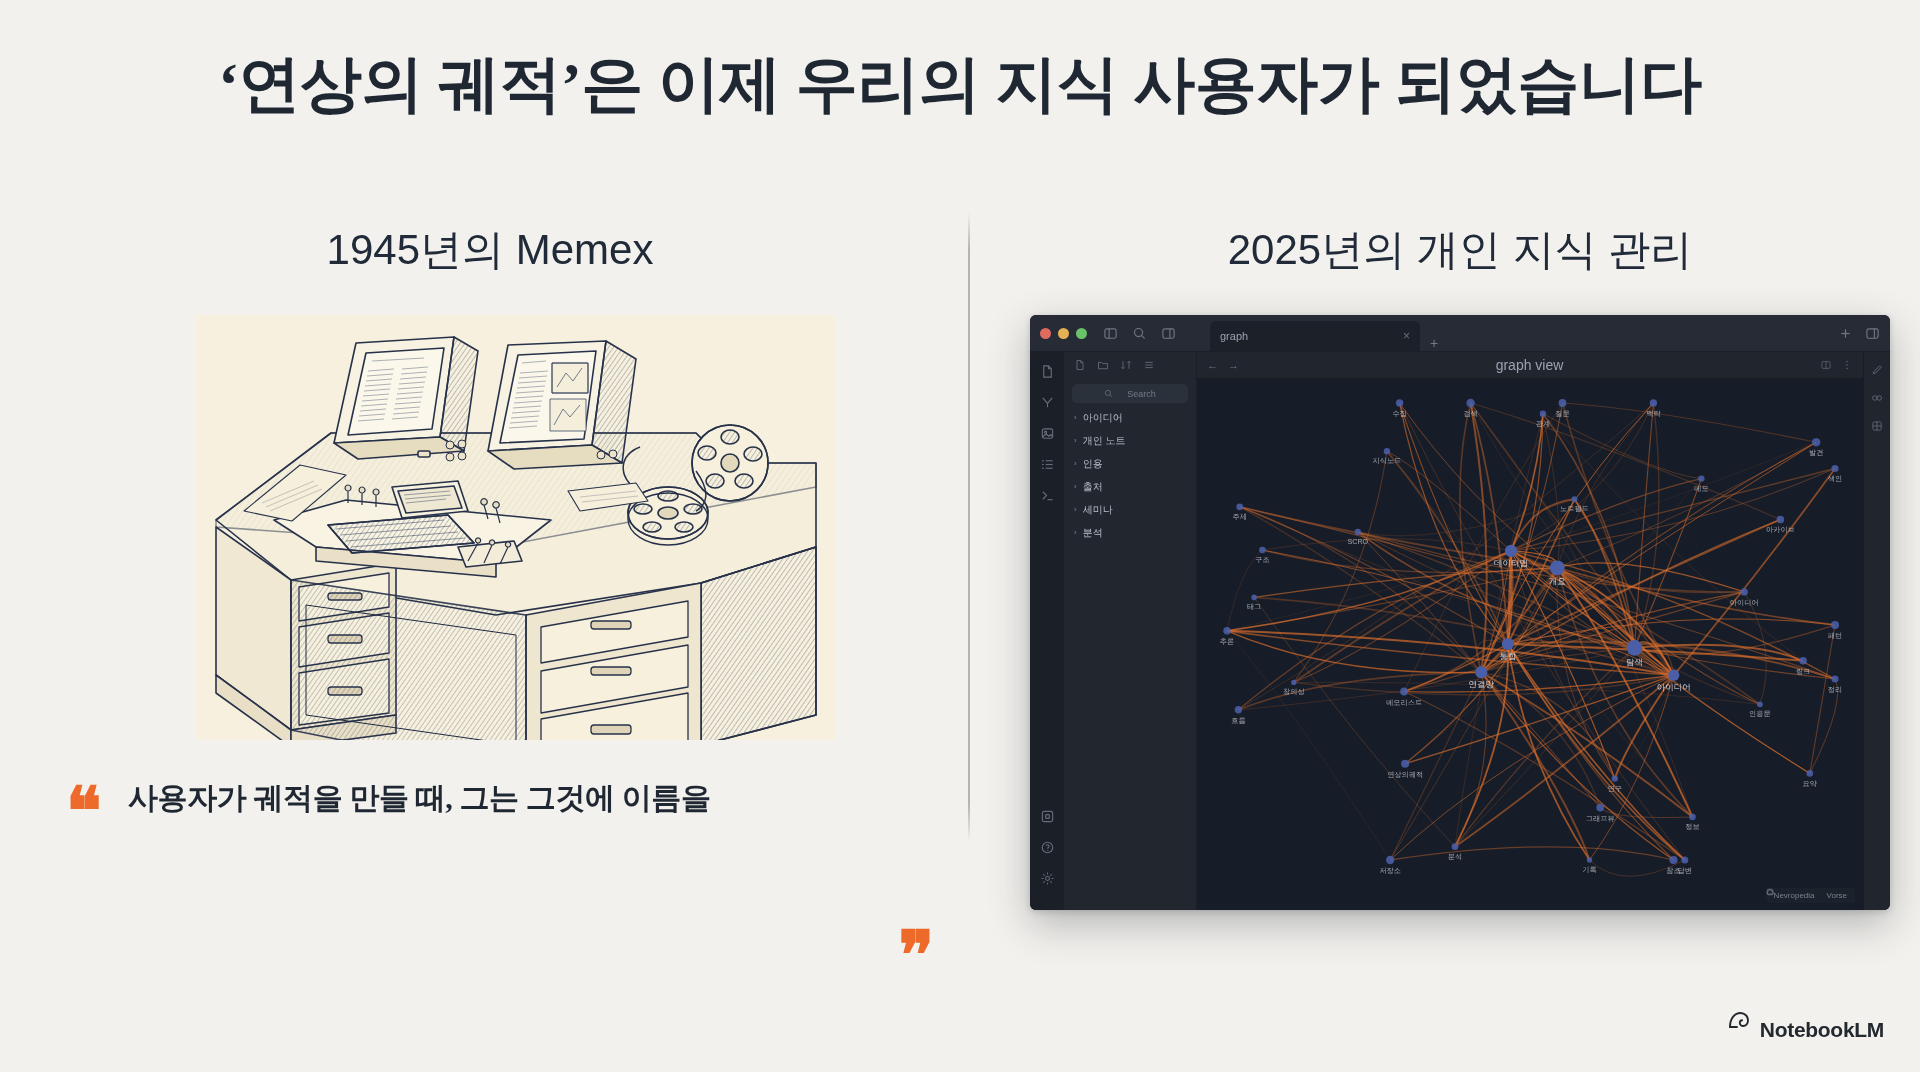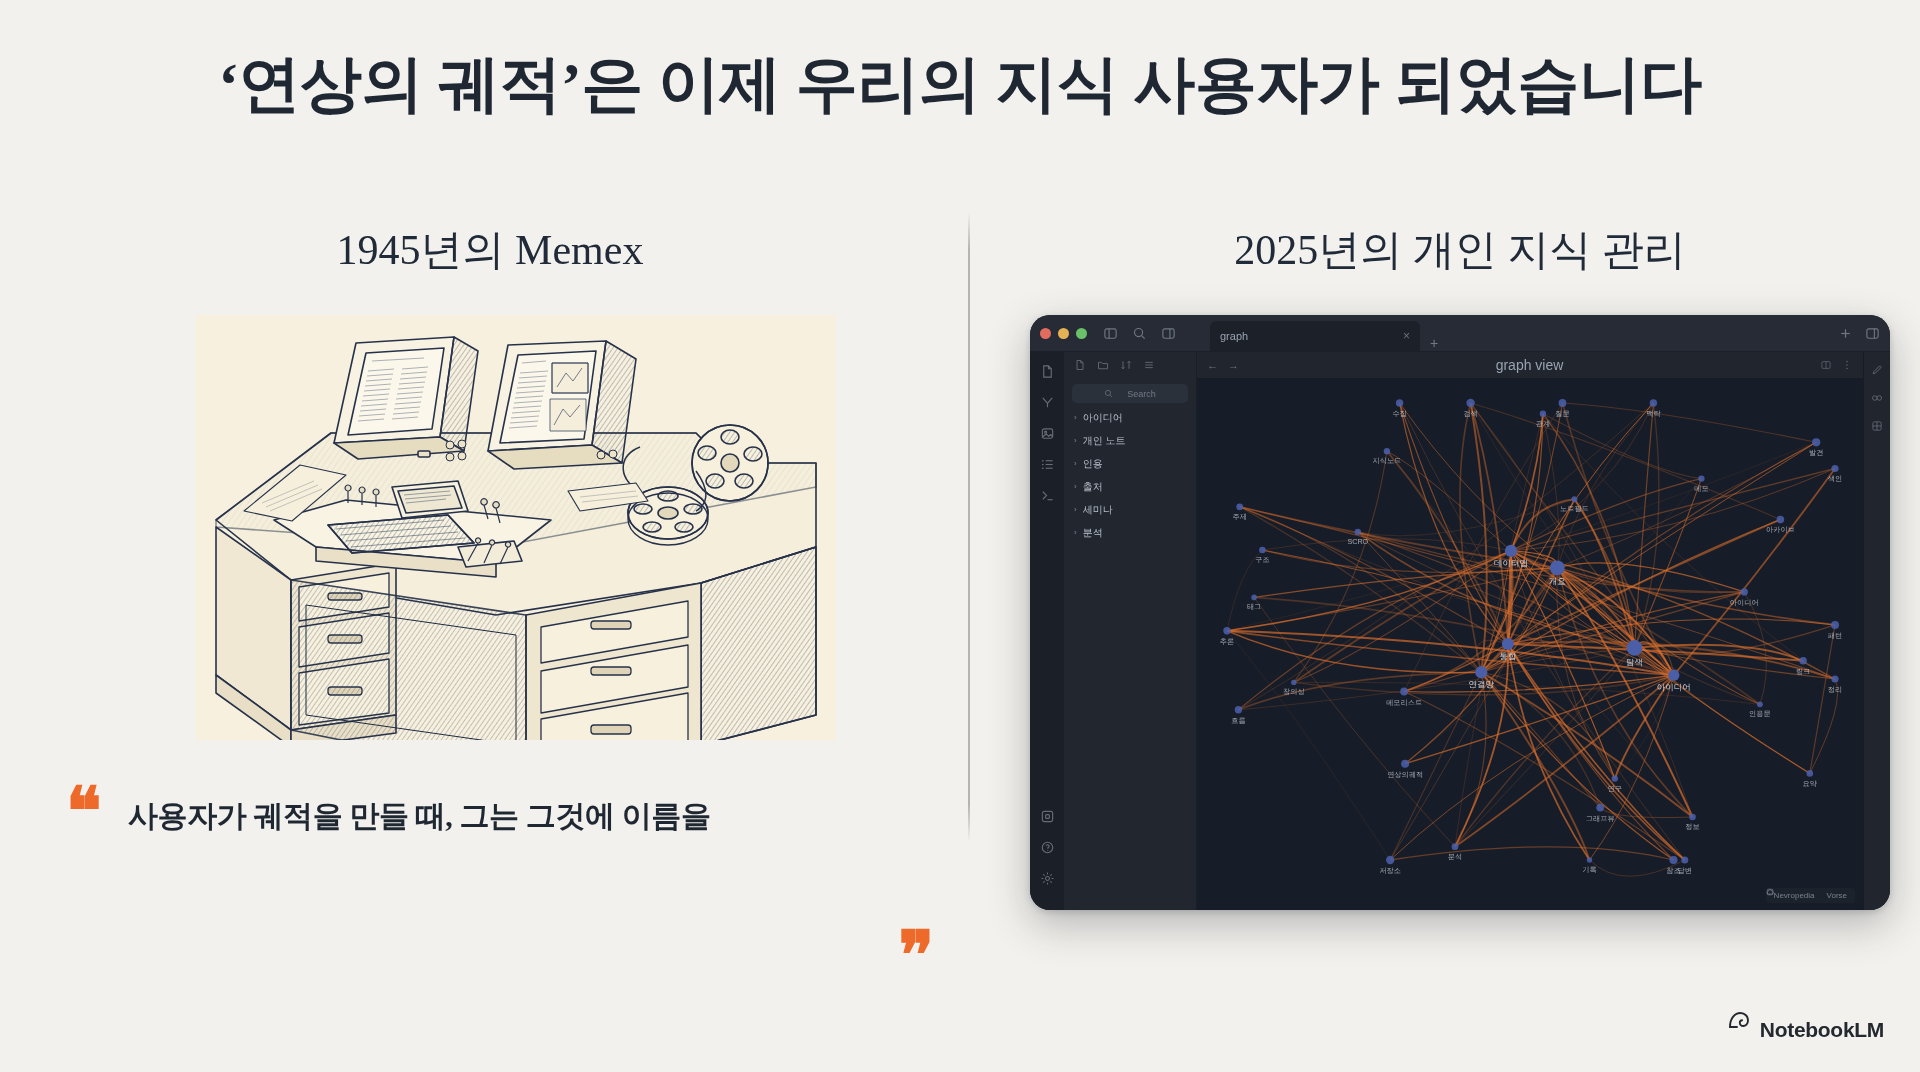--- a/index.html
+++ b/index.html
@@ -25,21 +25,21 @@
   
   .center-divider{
     position:absolute;left:968px;top:212px;
     width:2px;height:630px;
     background:linear-gradient(to bottom, rgba(180,182,178,0), rgba(175,178,174,.95) 6%, rgba(175,178,174,.95) 94%, rgba(180,182,178,0));
   }
 
   
   .col-head{
     position:absolute;top:222px;
-    font-family:Liberation Serif, serif;
+    font-family:Liberation Sans, sans-serif;
     font-size:42px;font-weight:400;color:#202a38;
     white-space:nowrap;text-align:center;
   }
   .col-head.left{left:180px;width:620px;}
   .col-head.right{left:1140px;width:640px;}
 
   
   .memex-frame{
     position:absolute;left:196px;top:315px;
     width:640px;height:425px;
@@ -63,28 +63,28 @@
   .qmark.open{left:0px;top:4px;font-size:66px;}
   .qmark.close{right:12px;bottom:-14px;font-size:66px;}
   .quote-text{
     position:absolute;left:62px;top:0px;width:800px;
     font-family:"Liberation Serif", serif;
     font-weight:700;
     font-size:30px;line-height:1.52;
     color:#1e2732;
     letter-spacing:-0.4px;
   }
-  .quote-text span{display:block;white-space:nowrap;margin-top:18px;}
+  .quote-text span{display:block;white-space:nowrap;}
 
   
   .app-window{
     position:absolute;left:1030px;top:315px;
     width:860px;height:595px;
     background:#20252e;
-    border-radius:20px;
+    border-radius:6px;
     box-shadow:0 14px 40px rgba(40,44,52,.30), 0 2px 6px rgba(40,44,52,.18);
     overflow:hidden;
     display:flex;flex-direction:column;
   }
   .titlebar{
     height:36px;flex:0 0 36px;
     background:#262b35;
     display:flex;align-items:center;
     padding:0 10px;
     border-bottom:1px solid #1b1f27;

